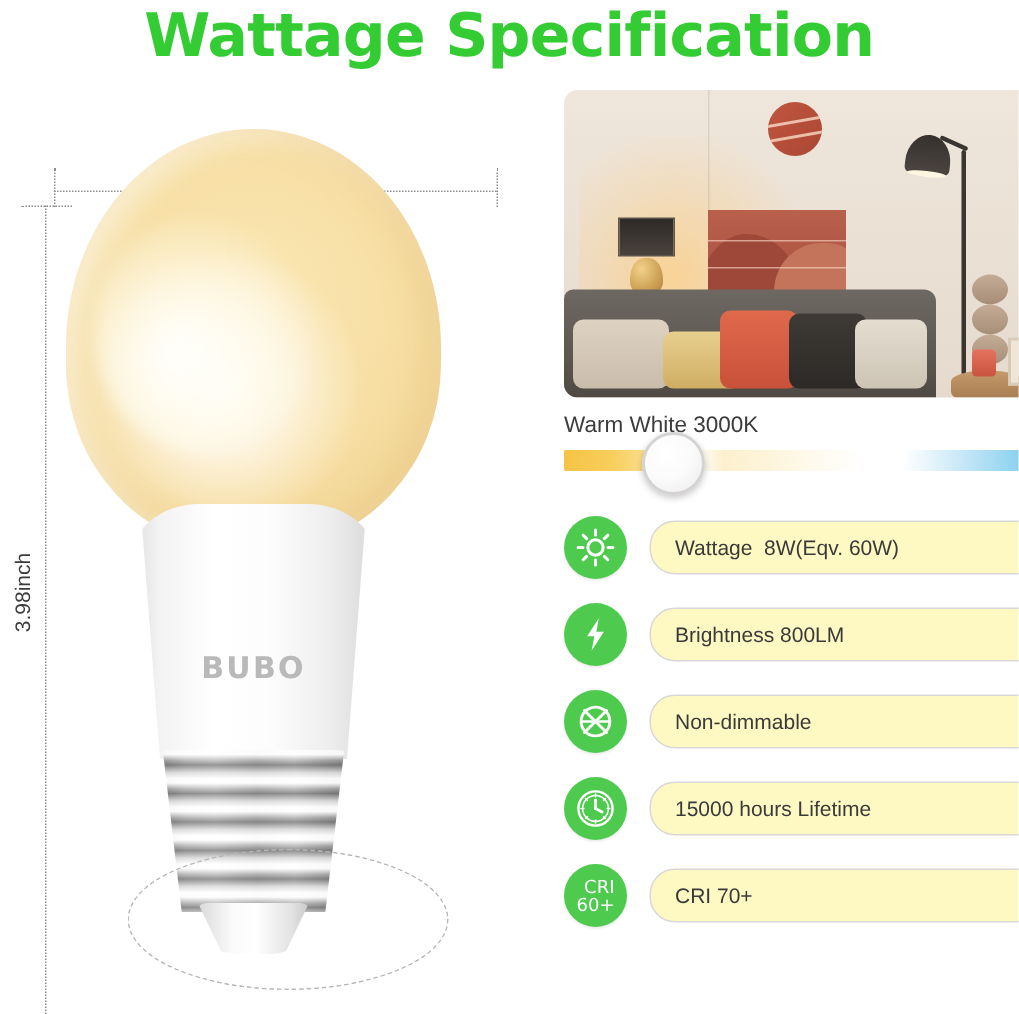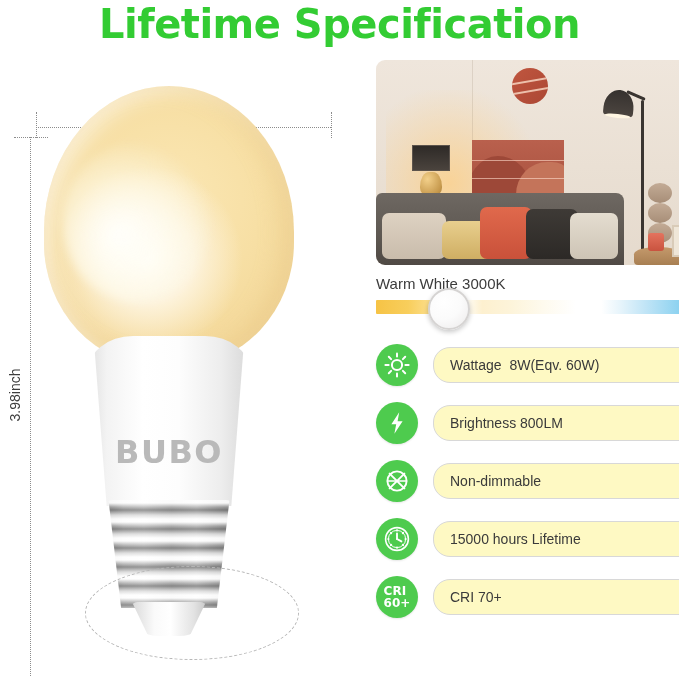--- a/index.html
+++ b/index.html
@@ -136,21 +136,21 @@
        #dedede 0%, #f3f3f3 12%, #ffffff 34%, #fdfdfd 56%, #ededed 82%, #d7d7d7 100%);
     border-radius: 28% 28% 8% 8% / 22% 22% 6% 6%;
     clip-path: polygon(4% 0%, 96% 0%, 88% 100%, 12% 100%);
   }
   .bulb-brand {
     position: absolute;
     left: 43px;
     top: 347px;
     width: 164px;
     text-align: center;
-    font-size: 32px;
+    font-size: 20px;
     font-weight: bold;
     letter-spacing: 1.5px;
     color: #b9b9b9;
     font-family: "DejaVu Sans", sans-serif;
   }
   .bulb-screw {
     position: absolute;
     left: 62px;
     top: 414px;
     width: 126px;
@@ -362,45 +362,45 @@
     background: #4ecb4e;
     position: relative;
     display: flex;
     align-items: center;
     justify-content: center;
     box-shadow: 0 1px 2px rgba(0,0,0,.10);
   }
   .spec-icon svg { display: block; }
   .cri-badge {
     color: #ffffff;
-    font-weight: bold;
+    font-weight: normal;
     font-size: 12px;
     line-height: 12px;
-    text-align: left;
+    text-align: right;
     font-family: "DejaVu Sans", sans-serif;
   }
   .spec-box {
     flex: 1 1 auto;
     margin-left: 15px;
     height: 34px;
     border: 1px solid #d8d8d8;
     border-radius: 17px;
     display: flex;
     align-items: center;
     padding-left: 16px;
     font-size: 14px;
     color: #3a3a3a;
     background: #fef9c3;
     white-space: pre;
   }
 </style>
 </head>
 <body>
 
-<div id="page-title">Lifetime Specification</div>
+<div id="page-title">Wattage Specification</div>
 
 <div id="bulb-panel">
 
   <div class="dim-h-label">2.34inch</div>
   <div class="dim-h-line"></div>
   <div class="dim-h-tick left"></div>
   <div class="dim-h-tick right"></div>
 
   <div class="dim-v-line"></div>
   <div class="dim-v-tick top"></div>

